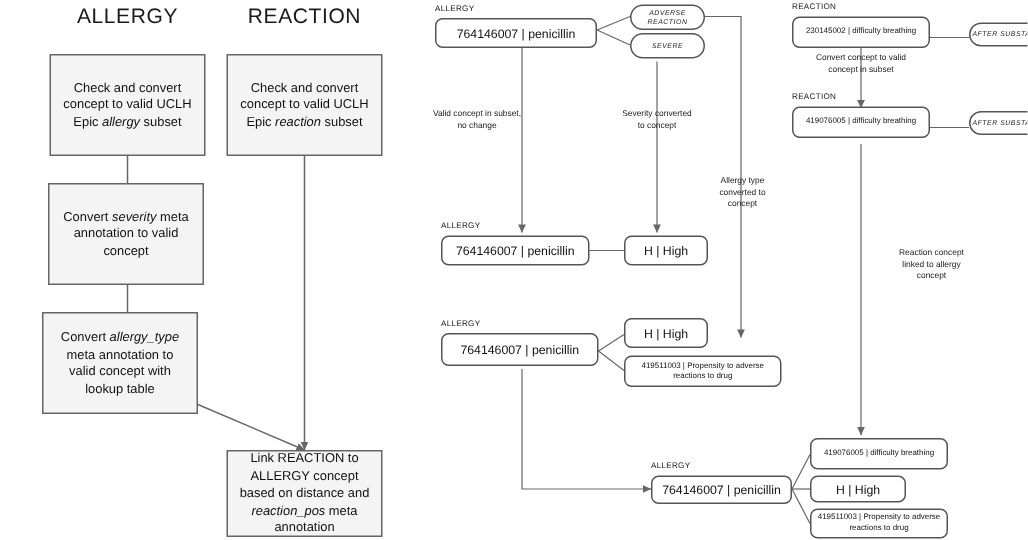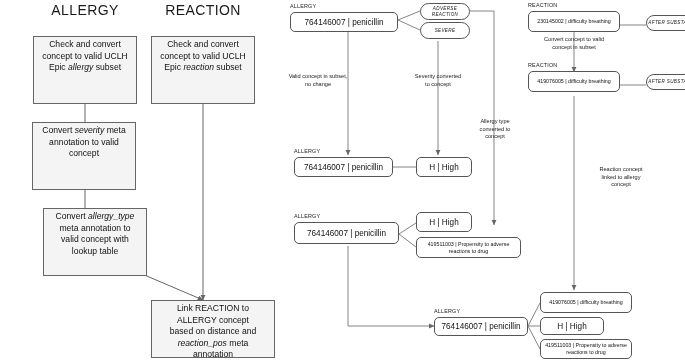--- a/index.html
+++ b/index.html
@@ -36,21 +36,21 @@
   .proc {
     position: absolute;
     box-sizing: border-box;
     background: #f4f4f4;
     border: 1px solid #666666;
     color: #111111;
     font-size: 8.6px;
     line-height: 11.5px;
     text-align: center;
     display: flex;
-    align-items: flex-start;
+    align-items: center;
     justify-content: center;
     padding: 2px 4px;
   }
   .proc span { display: block; }
   .proc i { font-style: italic; }
   
   .node {
     position: absolute;
     box-sizing: border-box;
     background: #ffffff;
@@ -153,27 +153,27 @@
 
   <div class="col-title" style="left:4px;top:2px;width:106px;">ALLERGY</div>
   <div class="col-title" style="left:122px;top:2px;width:106px;">REACTION</div>
 
   <div class="proc" style="left:5px;top:36px;width:104px;height:68px;">
     <span>Check and convert<br>concept to valid UCLH<br>Epic <i>allergy</i> subset</span>
   </div>
   <div class="proc" style="left:4px;top:122px;width:104px;height:68px;">
     <span>Convert <i>severity</i> meta<br>annotation to valid<br>concept</span>
   </div>
-  <div class="proc" style="left:15px;top:208px;width:104px;height:68px;">
+  <div class="proc" style="left:0;top:208px;width:104px;height:68px;">
     <span>Convert <i>allergy_type</i><br>meta annotation to<br>valid concept with<br>lookup table</span>
   </div>
   <div class="proc" style="left:123px;top:36px;width:104px;height:68px;">
     <span>Check and convert<br>concept to valid UCLH<br>Epic <i>reaction</i> subset</span>
   </div>
-  <div class="proc" style="left:123px;top:300px;width:124px;height:58px;">
+  <div class="proc" style="left:123px;top:300px;width:104px;height:58px;">
     <span>Link REACTION to<br>ALLERGY concept<br>based on distance and<br><i>reaction_pos</i> meta<br>annotation</span>
   </div>
 
   <div class="cap" style="left:262px;top:3px;">ALLERGY</div>
   <div class="node big" style="left:262px;top:12px;width:108px;height:20px;">764146007 | penicillin</div>
 
   <div class="pill" style="left:392px;top:3px;width:50px;height:17px;">ADVERSE REACTION</div>
   <div class="pill" style="left:392px;top:22px;width:50px;height:17px;">SEVERE</div>
 
   <div class="note" style="left:242px;top:73px;width:96px;">Valid concept in subset,

